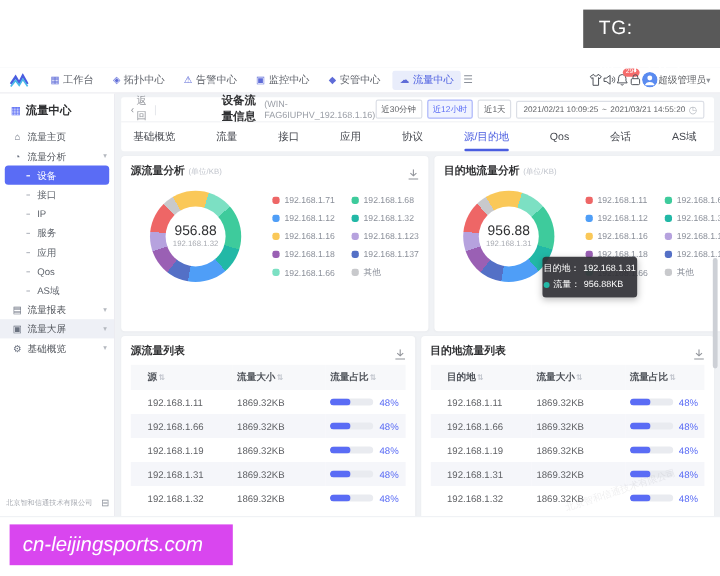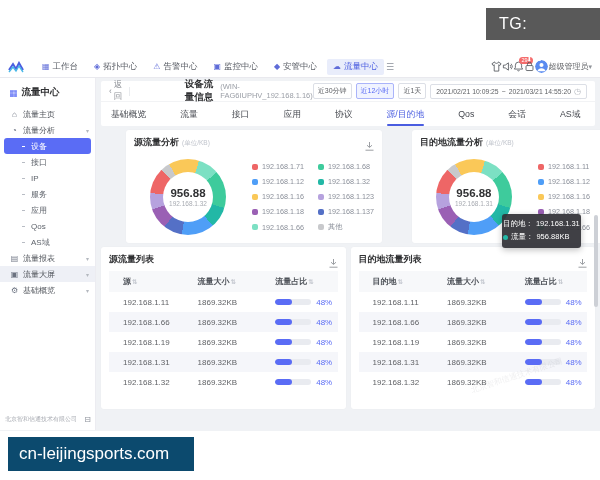--- a/index.html
+++ b/index.html
@@ -5,22 +5,22 @@
   * { margin:0; padding:0; box-sizing:border-box; }
   html,body { width:600px; height:480px; background:#fff; overflow:hidden;
     font-family:"Liberation Sans","DejaVu Sans",sans-serif; }
   .page { position:relative; width:600px; height:480px; }
 
   
   .tg-box { position:absolute; top:8px; right:0; width:114px; height:32px;
     background:#595959; color:#fff; font-size:16px; line-height:32px;
     padding-left:13px; letter-spacing:.5px; z-index:50; }
   .bottom-box { position:absolute; left:8px; top:437px; width:186px; height:34px;
-    background:#0c4a6e; color:#fff; font-size:17px; line-height:34px;
-    padding-left:11px; z-index:50; }
+    background:#d946ef; color:#fff; font-size:17px; line-height:34px;
+    padding-left:11px; z-index:50;font-style:italic; }
 
   
   .app { position:absolute; top:56px; left:0; width:600px; height:375px;
     background:#f0f2f5; overflow:hidden; }
 
   
   .navbar { height:22px; background:#fff; border-bottom:1px solid #e9e9ee;
     display:flex; align-items:center; padding:0 8px; }
   .logo { display:flex; align-items:center; gap:3px; margin-right:12px; }
   .logo-mark { width:16px; height:12px; }
@@ -87,30 +87,30 @@
   .tab.active::after { content:""; position:absolute; left:0; right:0; bottom:0;
     height:2px; background:#4a5de0; border-radius:1px; }
 
   .cards-row { display:flex; gap:5px; margin-top:4px; }
   .card { flex:1; background:#fff; border-radius:3px; position:relative;
     padding:6px 8px; box-shadow:0 0 2px rgba(0,0,0,.03); }
   .card-hd { display:flex; align-items:baseline; gap:3px; }
   .card-title { font-size:9px; font-weight:bold; color:#303133; }
   .card-unit { font-size:6.5px; color:#c0c4cc; }
   .dl-btn { position:absolute; right:8px; top:7px; cursor:pointer; }
-  .chart-card { height:113px;margin-left:25px; }
+  .chart-card { height:146px; }
   .chart-body { display:flex; align-items:center; margin-top:10px; }
 
   .donut-wrap { position:relative; width:76px; height:76px; margin-left:16px; flex-shrink:0; }
   .donut { width:76px; height:76px; border-radius:50%; }
   .donut::after { content:""; position:absolute; left:13px; top:13px; width:50px;
     height:50px; background:#fff; border-radius:50%; }
   .donut-center { position:absolute; inset:0; display:flex; flex-direction:column;
     align-items:center; justify-content:center; z-index:2; }
-  .dc-val { font-size:11.5px; font-weight:bold; color:#303133; }
+  .dc-val { font-size:11.5px; font-weight:normal; color:#303133; }
   .dc-lab { font-size:6.5px; color:#a8abb2; margin-top:1px; }
 
   .legend { display:grid; grid-template-columns:auto auto; column-gap:14px;
     row-gap:6px; margin-left:26px; }
   .lg-item { display:flex; align-items:center; gap:4px; cursor:pointer; }
   .lg-mark { width:6px; height:6px; border-radius:2px; flex-shrink:0; }
   .lg-lab { font-size:7.2px; color:#8a8f99; white-space:nowrap; }
 
   .tooltip { position:absolute; left:90px; top:84px; background:rgba(48,48,53,.92);
     color:#fff; border-radius:3px; padding:4px 1px; font-size:7.5px; line-height:1.7;

